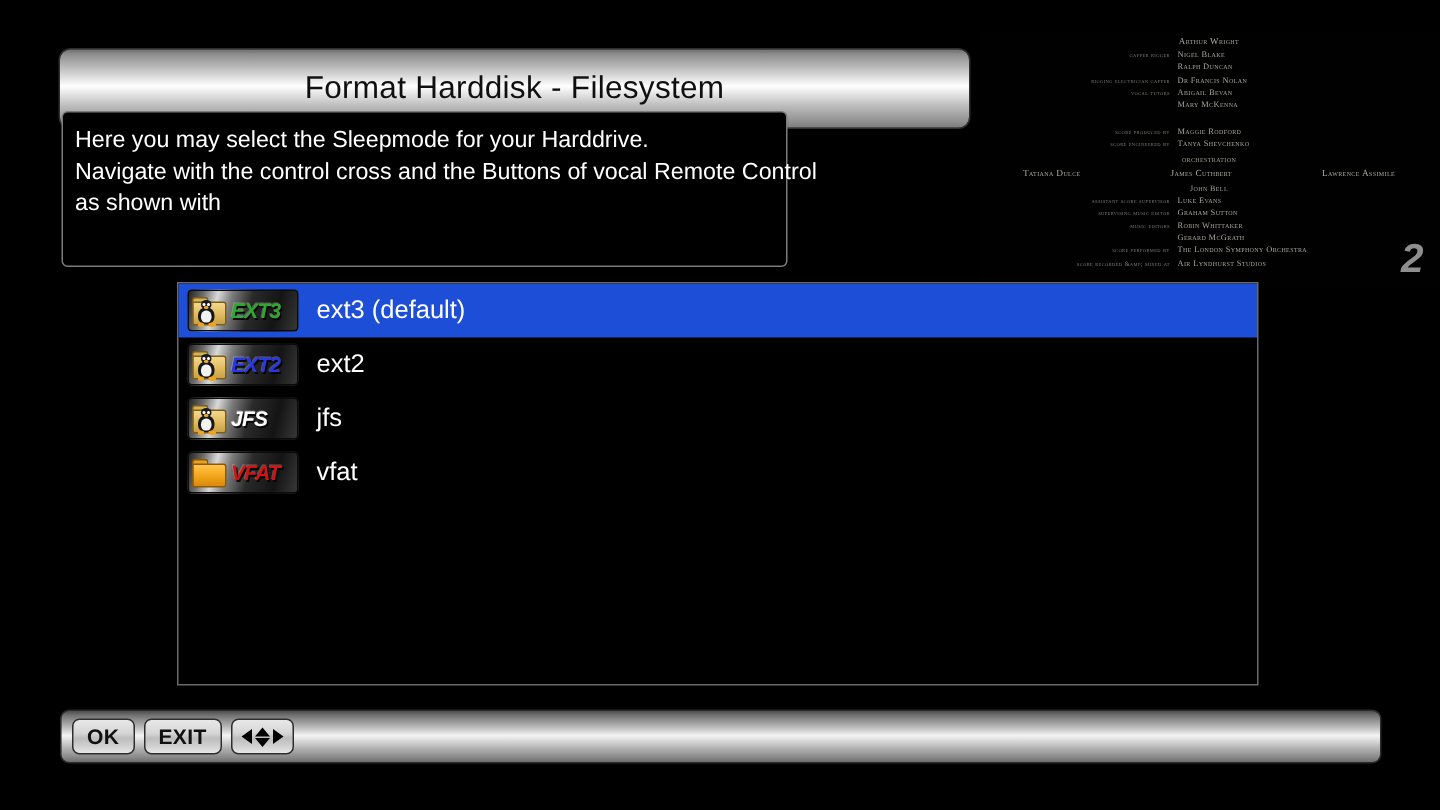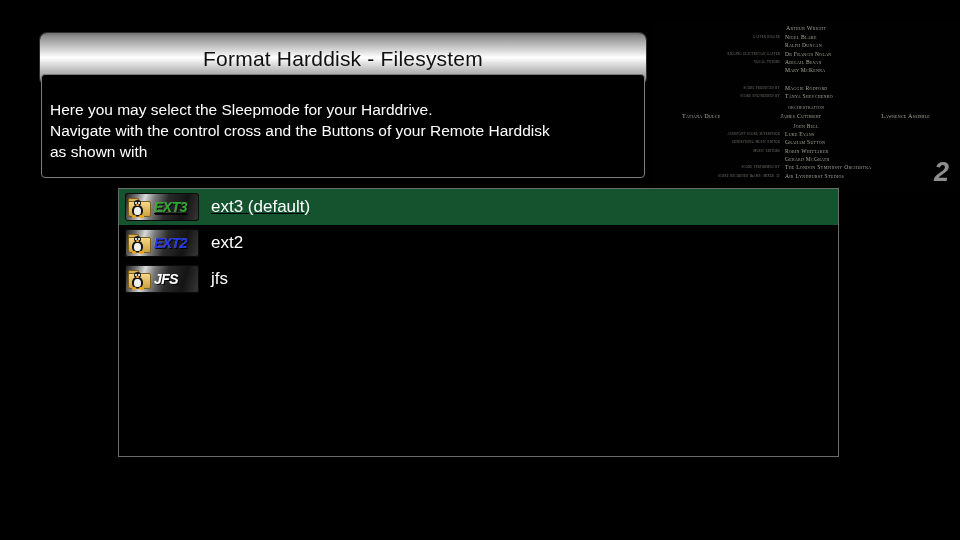--- a/index.html
+++ b/index.html
@@ -135,27 +135,27 @@
     font-weight: 400;
     letter-spacing: .2px;
     white-space: nowrap;
   }
 
   
   #info-box {
     position: absolute;
     left: 41px;
     top: 74px;
-    width: 604px;
+    width: 484px;
     height: 104px;
     background: #000;
     border: 1px solid #7c7c7c;
     border-radius: 4px;
     box-sizing: border-box;
-    padding: 24px 10px 0 8px;
+    padding: 8px 10px 0 8px;
   }
   .info-line {
     color: #ffffff;
     font-size: 15.5px;
     line-height: 21px;
     white-space: nowrap;
   }
 
   
   #list-box {
@@ -171,22 +171,21 @@
   }
   .list-row {
     height: 36px;
     display: flex;
     align-items: center;
     padding-left: 6px;
     box-sizing: border-box;
     background: transparent;
   }
   .list-row.selected {
-    background: #14532d;
-    text-decoration: underline;
+    background: #1d4ed8;
   }
   .row-label {
     color: #ffffff;
     font-size: 17px;
     margin-left: 12px;
     white-space: nowrap;
   }
 
   
   .fs-icon {
@@ -474,21 +473,21 @@
     </div>
     <div id="channel-logo">2</div>
   </div>
 
   <div id="title-bar">
     <div id="title-text">Format Harddisk - Filesystem</div>
   </div>
 
   <div id="info-box">
     <div class="info-line">Here you may select the Sleepmode for your Harddrive.</div>
-    <div class="info-line">Navigate with the control cross and the Buttons of your Remote Harddisk</div>
+    <div class="info-line">Navigate with the control cross and the Buttons of vocal Remote Control</div>
     <div class="info-line">as shown with</div>
   </div>
 
   <div id="list-box">
 
     <div class="list-row selected">
       <span class="fs-icon">
         <span class="fs-folder">
           <span class="tab"></span>
             <span class="body"></span>
@@ -544,17 +543,41 @@
             <span class="beak"></span>
               <span class="footL"></span>
               <span class="footR"></span>
           </span>
         </span>
         <span class="fs-label white">JFS</span>
       </span>
       <span class="row-label">jfs</span>
     </div>
 
+    <div class="list-row">
+      <span class="fs-icon">
+        <span class="fs-folder orange">
+          <span class="tab"></span>
+            <span class="body"></span>
+        </span>
+        <span class="fs-label darkred">VFAT</span>
+      </span>
+      <span class="row-label">vfat</span>
+    </div>
 
   </div>
 
+  <div id="bottom-bar">
+    <div class="bar-button">OK</div>
+    <div class="bar-button">EXIT</div>
+    <div class="bar-button nav">
+      <span class="navcross">
+        <span class="tri left"></span>
+        <span class="updown">
+          <span class="tri up"></span>
+          <span class="tri down"></span>
+        </span>
+        <span class="tri right"></span>
+      </span>
+    </div>
+  </div>
 
 </div>
 
 </body></html>

